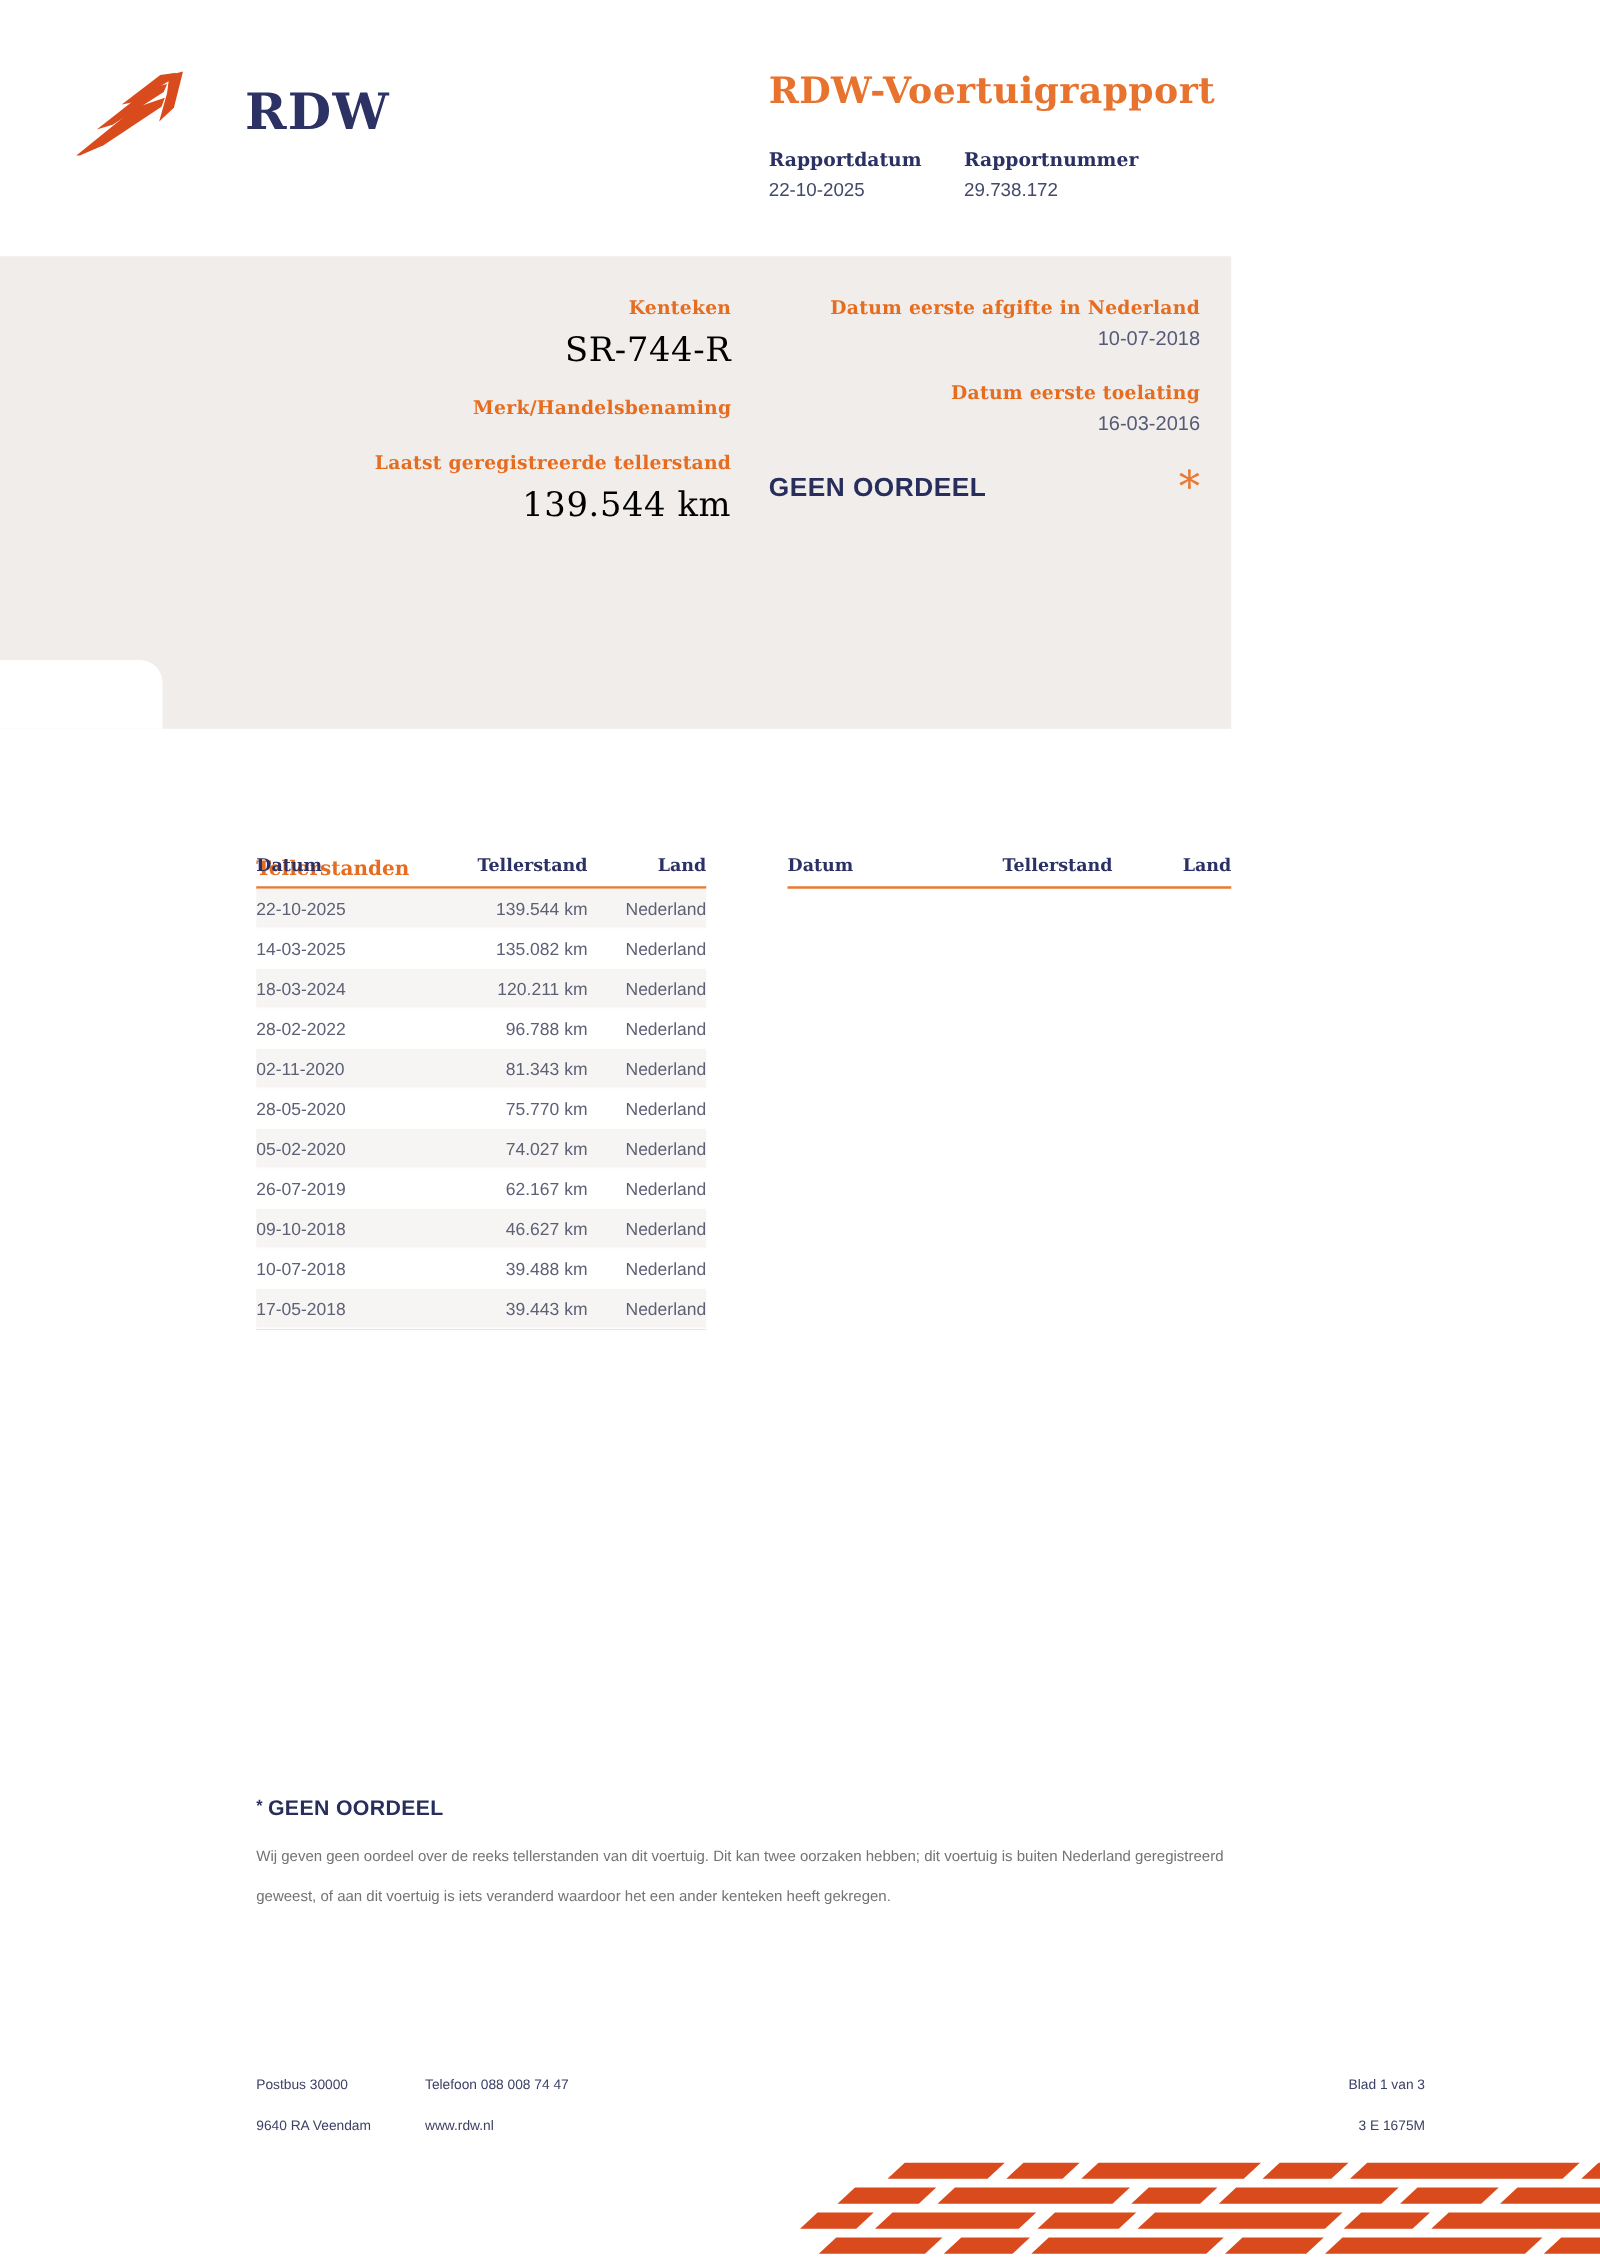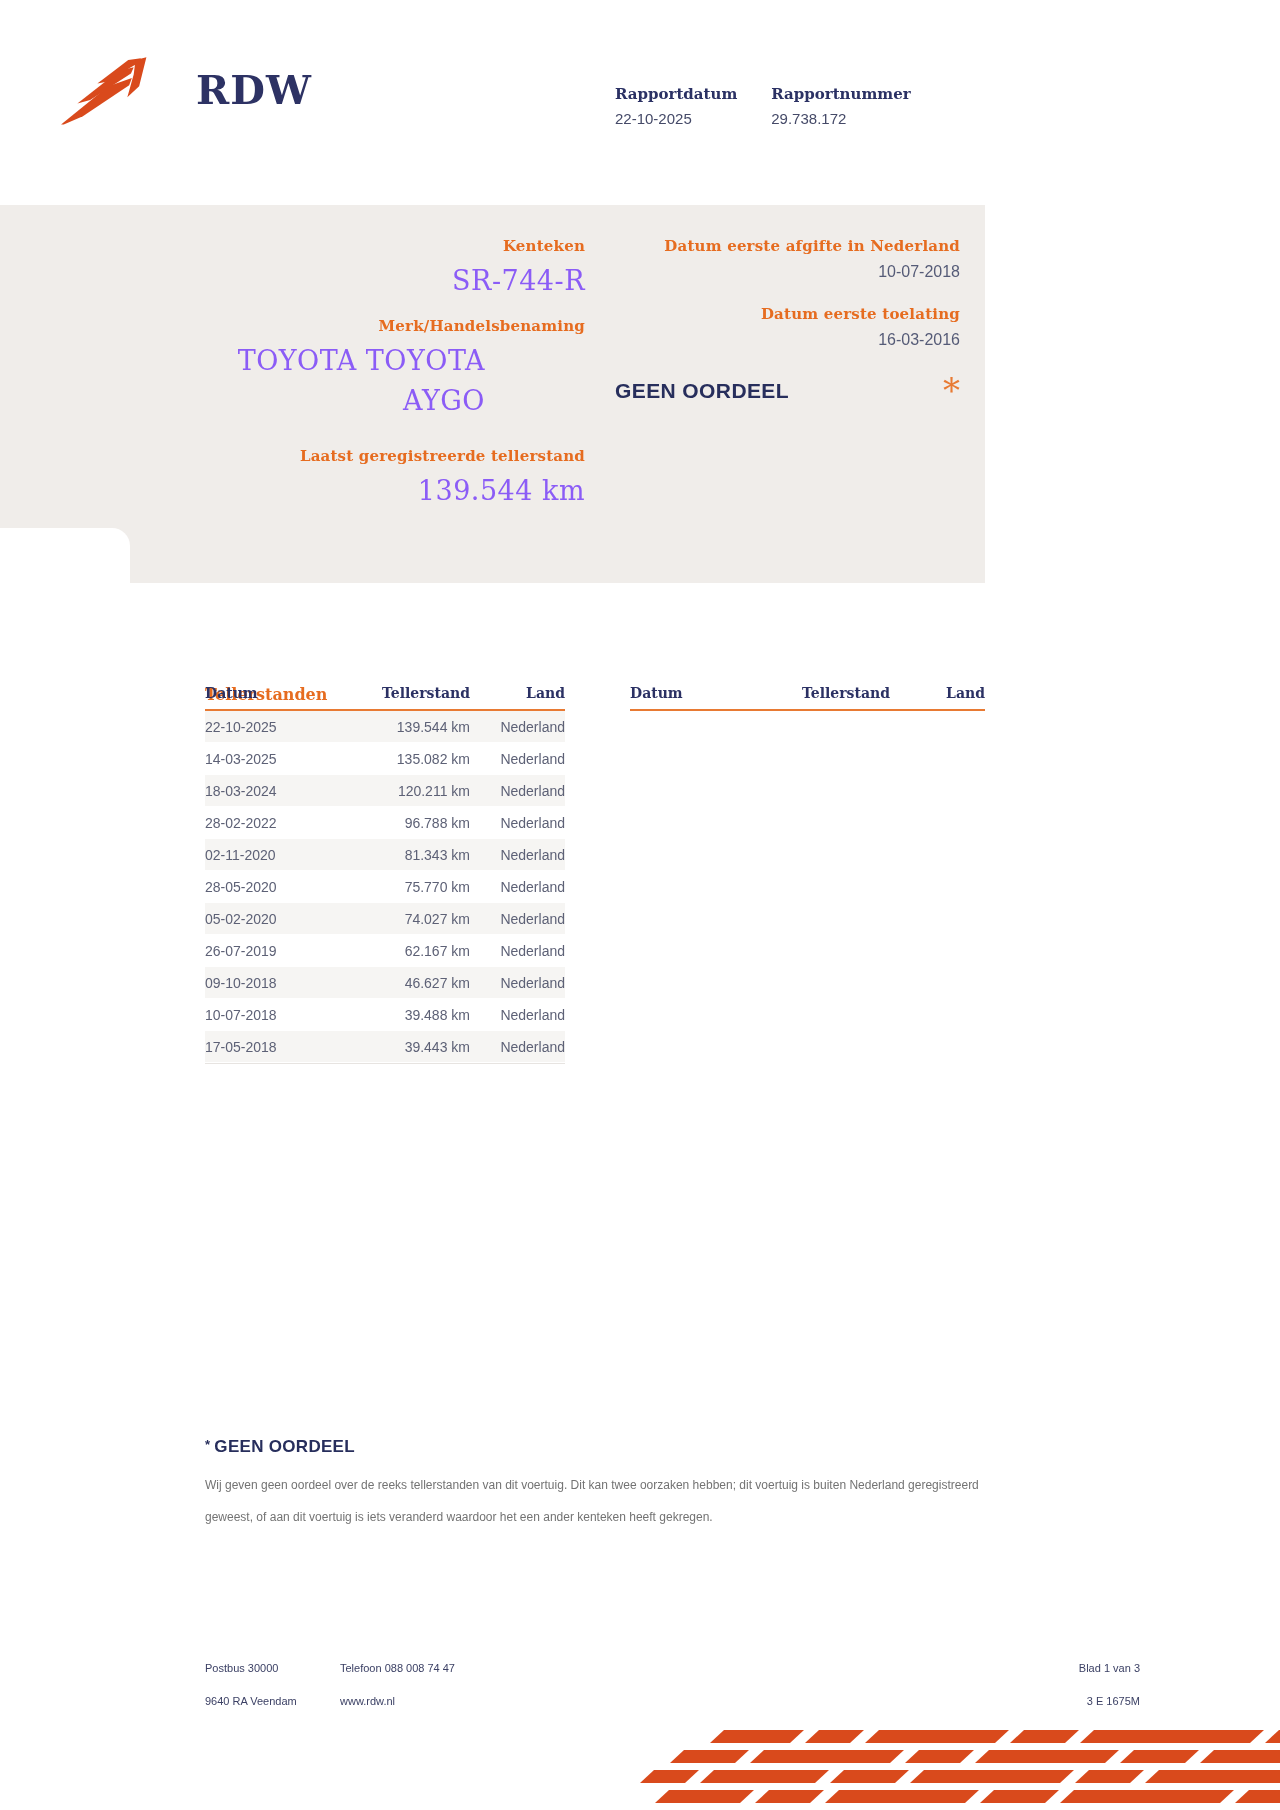--- a/index.html
+++ b/index.html
@@ -33,21 +33,21 @@
   .panel-notch {
     position:absolute; left:0; bottom:0; width:130px; height:55px;
     background:#ffffff; border-top-right-radius:18px;
   }
   .field-label {
     font-family:"DejaVu Serif","Liberation Serif",serif;
     font-size:15px; font-weight:700; color:#e66c20; letter-spacing:0.2px;
   }
   .field-value-big {
     font-family:"DejaVu Serif","Liberation Serif",serif;
-    font-size:27px; font-weight:400; color:#8b5cf6; letter-spacing:0.5px; line-height:40px;
+    font-size:27px; font-weight:400; color:#000000; letter-spacing:0.5px; line-height:40px;
   }
   .field-value-small { font-size:16px; color:#555b77; }
   .panel-left  { position:absolute; left:205px; top:32px; width:380px; }
   .panel-right { position:absolute; left:615px; top:32px; width:345px; }
   .panel-left .field-value-big { margin-top:6px; }
   .panel-left .field-label + .field-value-big.wrap { width:280px; }
   .panel-left .gap1 { margin-top:16px; }
   .panel-left .gap2 { margin-top:26px; }
   .panel-right .field-value-small { margin:8px 0 24px 0; }
   .oordeel-row { display:flex; justify-content:space-between; align-items:flex-start; margin-top:30px; }
@@ -105,38 +105,38 @@
         <polygon points="10,84 62,42 88,33 85,41 34,75 13,84"></polygon>
         <polygon points="28,61 74,25 90,21 87,28 42,57"></polygon>
         <polygon points="50,39 84,13 98,11 94,17 60,37"></polygon>
         <polygon points="92,13 104,10 96,42 83,54 90,29"></polygon>
       </g>
     </svg>
     <div class="logo-text">RDW</div>
   </div>
 
   <div class="header-right">
+    <div class="report-title">RDW-Voertuigrapport</div>
     <div class="report-meta">
       <div>
         <div class="meta-label">Rapportdatum</div>
         <div class="meta-value">22-10-2025</div>
       </div>
       <div>
         <div class="meta-label">Rapportnummer</div>
         <div class="meta-value">29.738.172</div>
       </div>
     </div>
   </div>
 
   <div class="panel">
     <div class="panel-left">
       <div class="field-label">Kenteken</div>
       <div class="field-value-big">SR-744-R</div>
       <div class="field-label gap1">Merk/Handelsbenaming</div>
-      <div class="field-value-big wrap">TOYOTA TOYOTA AYGO</div>
       <div class="field-label gap2">Laatst geregistreerde tellerstand</div>
       <div class="field-value-big">139.544 km</div>
     </div>
     <div class="panel-right">
       <div class="field-label">Datum eerste afgifte in Nederland</div>
       <div class="field-value-small">10-07-2018</div>
       <div class="field-label">Datum eerste toelating</div>
       <div class="field-value-small">16-03-2016</div>
       <div class="oordeel-row">
         <span class="oordeel-text">GEEN OORDEEL</span>

